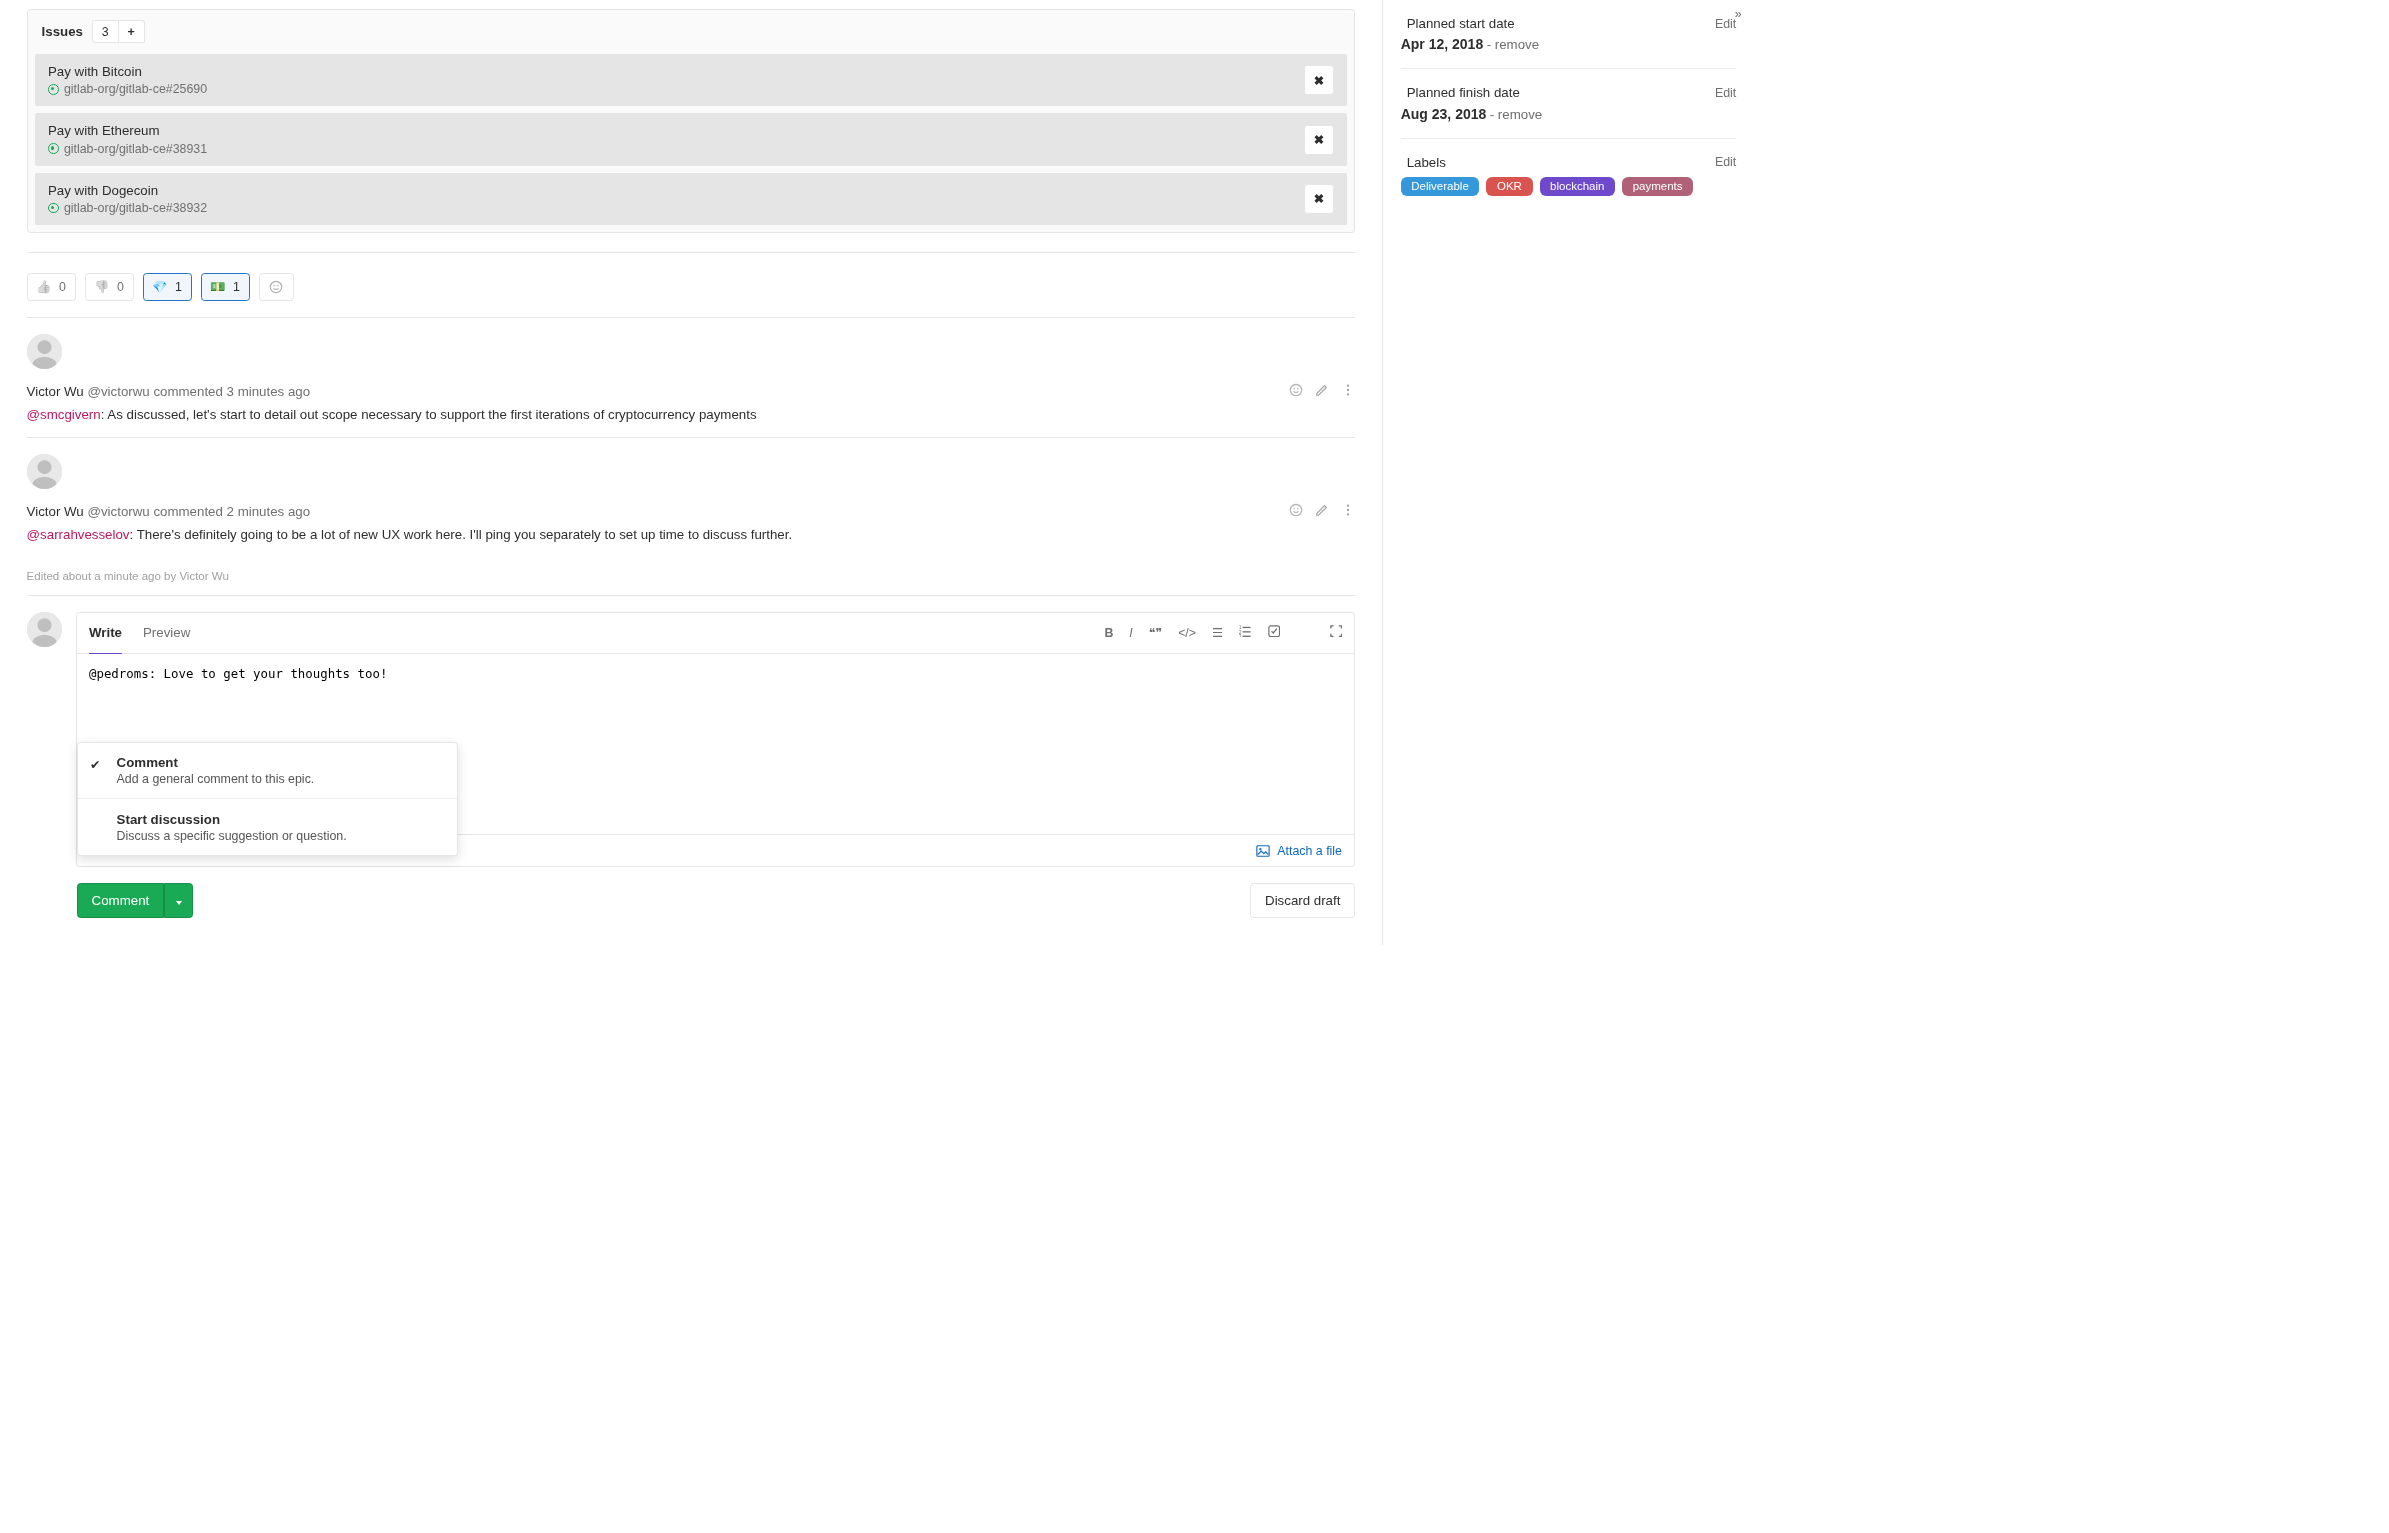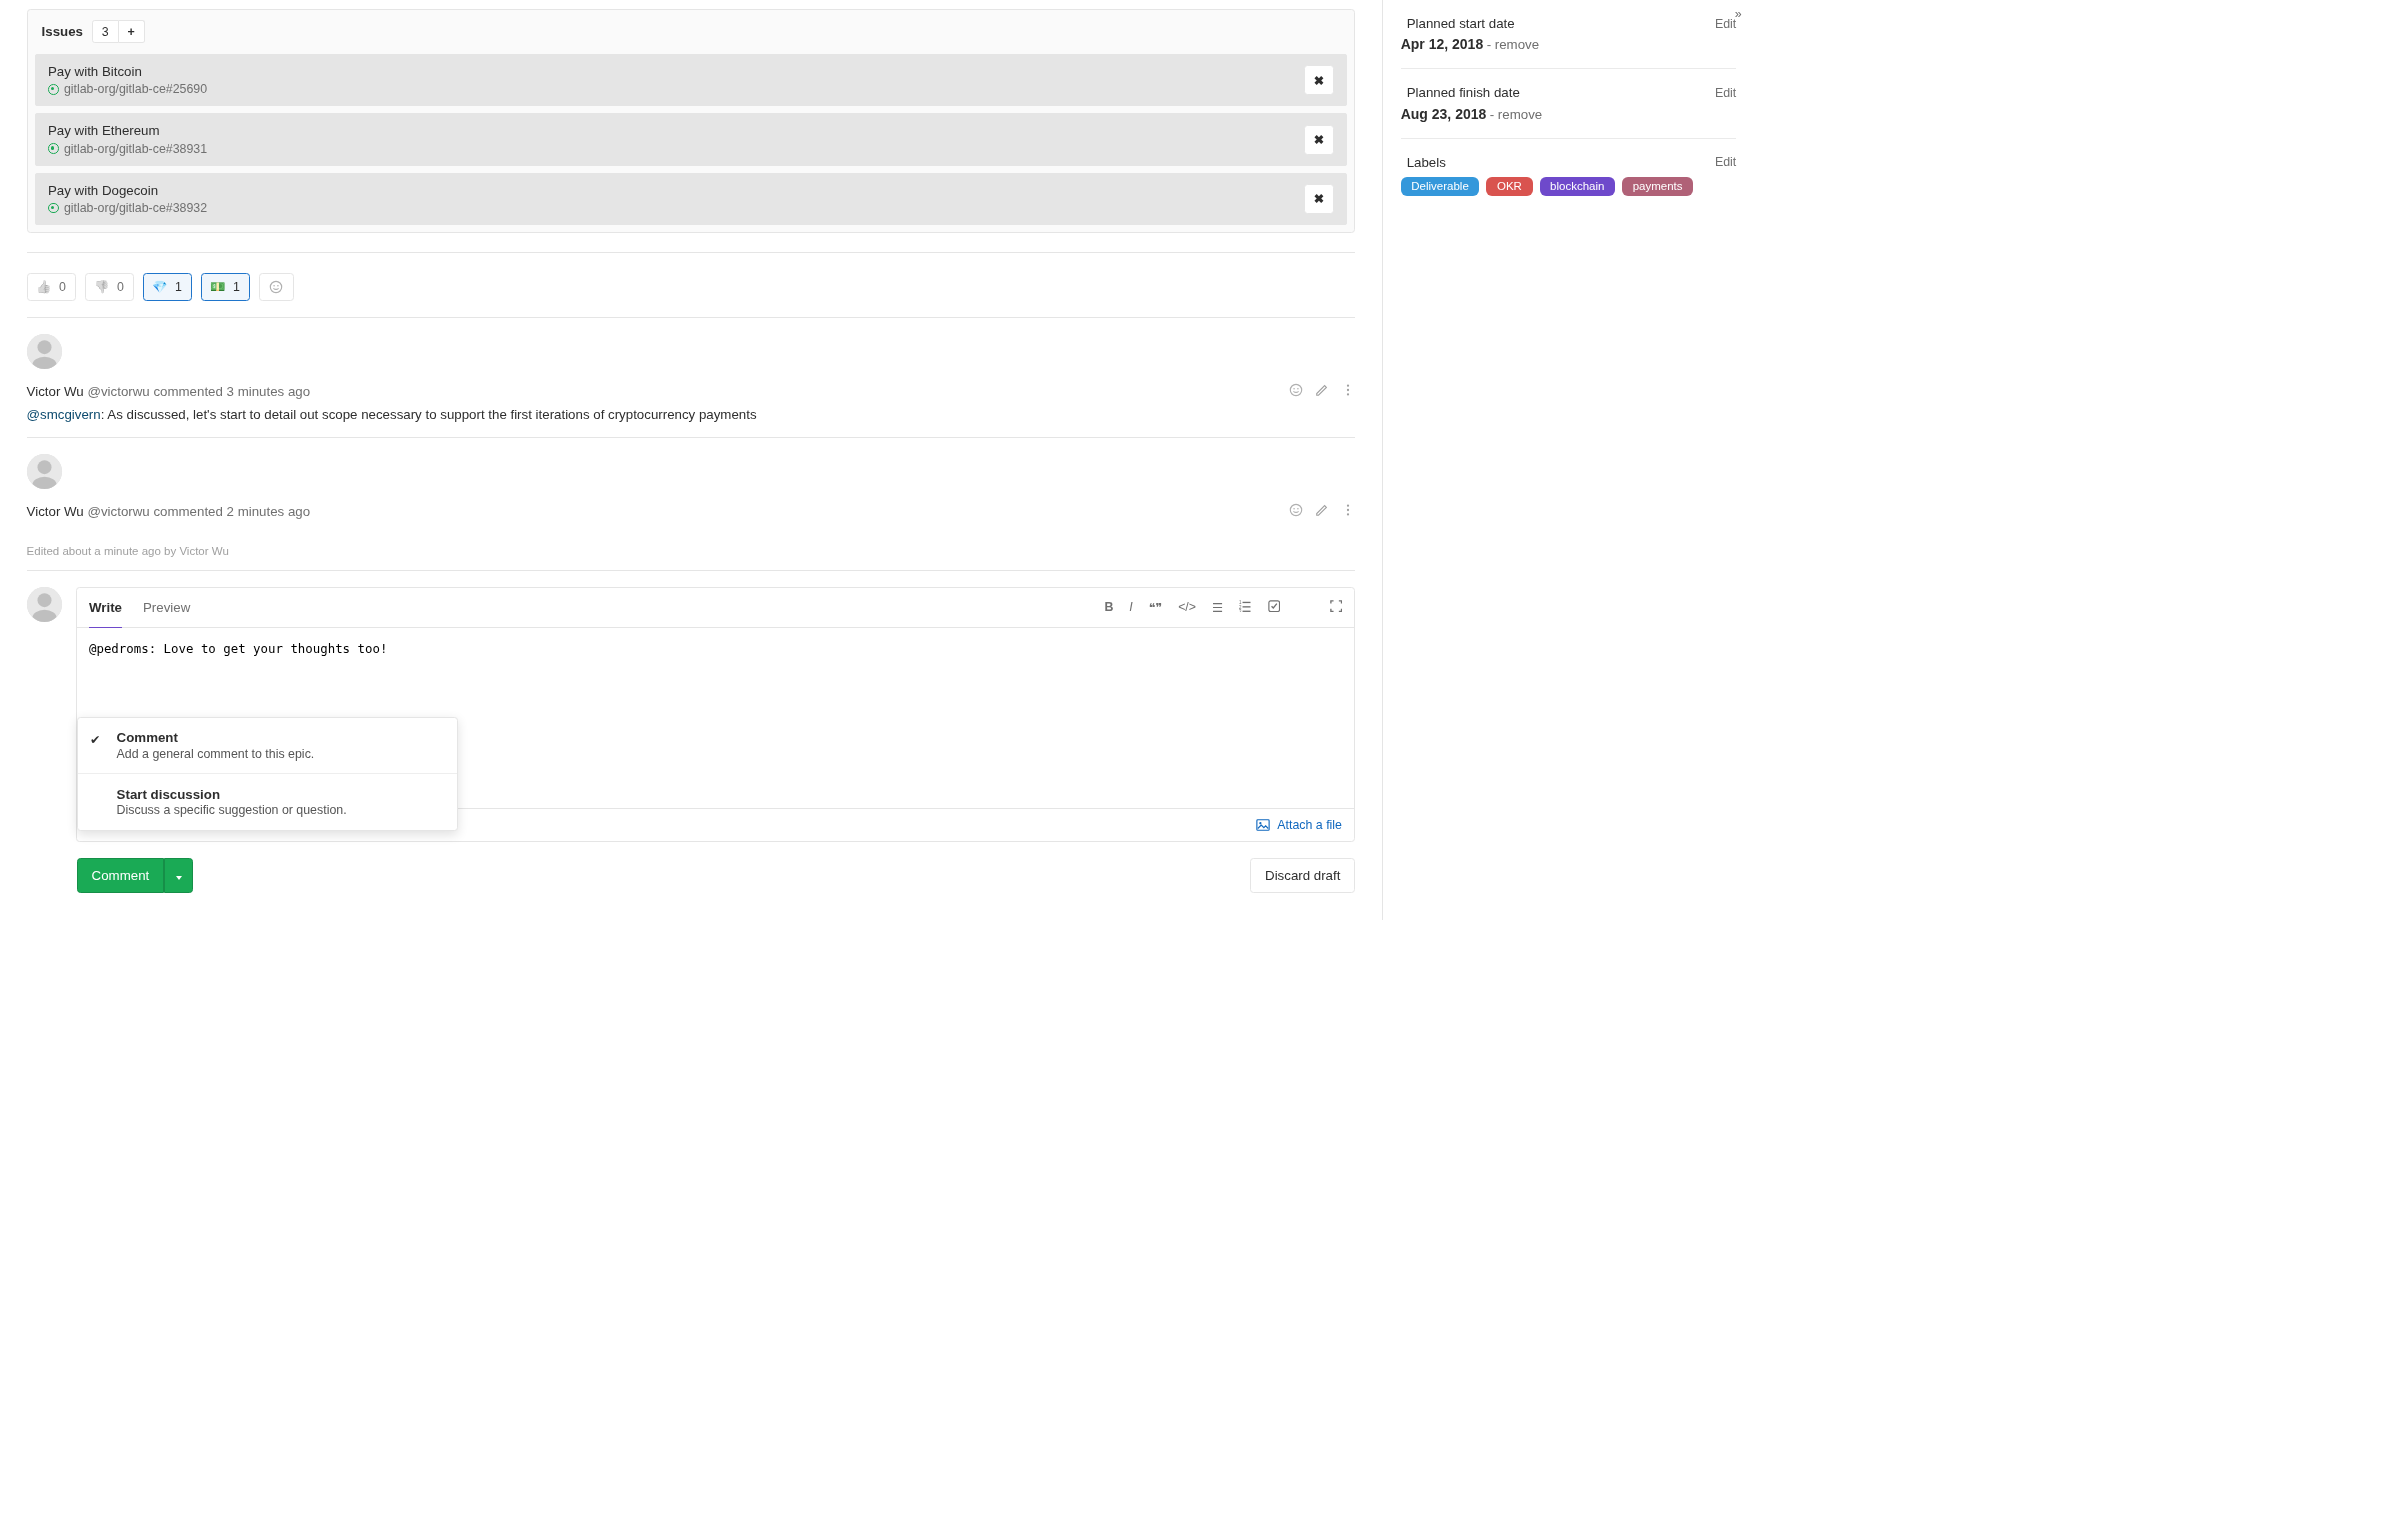--- a/index.html
+++ b/index.html
@@ -41,21 +41,21 @@
 .avatar { width:35px; height:35px; border-radius:50%; background:#ddd; flex-shrink:0; overflow:hidden;}
 .avatar svg { width:100%; height:100%; }
 .comment-body { flex:1; }
 .comment-header { display:flex; align-items:center; justify-content:space-between; margin-bottom:5.3px;}
 .comment-meta { color:#707070; font-size:13.3px;}
 .comment-meta .author { color:#2e2e2e; font-weight:500;}
 .comment-meta .handle { color:#707070; }
 .comment-actions { display:flex; gap:12.4px; color:#b0b0b0;}
 .comment-actions span { cursor:pointer; }
 .comment-text { font-size:13.3px; color:#2e2e2e; line-height:1.5;}
-.mention { color:#0c4a6e; }
+.mention { color:#be185d; }
 .edited-note { color:#a0a0a0; font-size:11.5px; margin-top:25px;}
 
 
 .comment-compose-row { display:flex; gap:14px; padding-top:16px; position:relative;}
 .compose-box { flex:1; border:0.9px solid #e5e5e5; border-radius:3.5px; background:#fff; }
 .compose-tabs { display:flex; align-items:center; justify-content:space-between; border-bottom:0.9px solid #e5e5e5; padding:0 12.4px;}
 .tabs-left { display:flex; gap:21px; }
 .tab { padding:12.4px 0; color:#707070; cursor:pointer; font-size:13.3px;}
 .tab.active { color:#2e2e2e; font-weight:600; border-bottom:1.8px solid #6e49cb; margin-bottom:-0.9px;}
 .toolbar { display:flex; gap:16px; color:#707070; align-items:center;}
@@ -238,20 +238,23 @@
                 </svg></span>
             <span><svg class="icon-svg" viewBox="0 0 16 16">
                   <path d="M2 14 L4 14 L13 5 L11 3 L2 12 Z" fill="none" stroke="#a0a0a0" stroke-width="1.3"></path>
                 </svg></span>
             <span><svg class="icon-svg" viewBox="0 0 16 16">
                   <circle cx="8" cy="3" r="1.3" fill="#a0a0a0"></circle>
                   <circle cx="8" cy="8" r="1.3" fill="#a0a0a0"></circle>
                   <circle cx="8" cy="13" r="1.3" fill="#a0a0a0"></circle>
                 </svg></span>
           </div>
+        </div>
+        <div class="comment-text">
+          <span class="mention">@sarrahvesselov</span><span>: There's definitely going to be a lot of new UX work here. I'll ping you separately to set up time to discuss further.</span>
         </div>
         <div class="edited-note">Edited about a minute ago by Victor Wu</div>
       </div>
     </div>
 
   </div>
 
   <div class="comment-compose-row">
     <div class="avatar">
       <svg viewBox="0 0 40 40">

